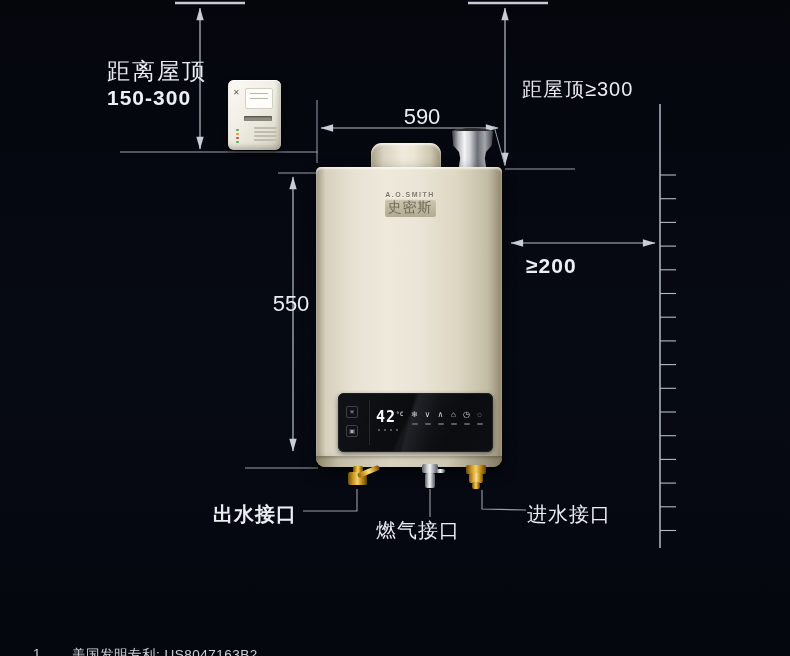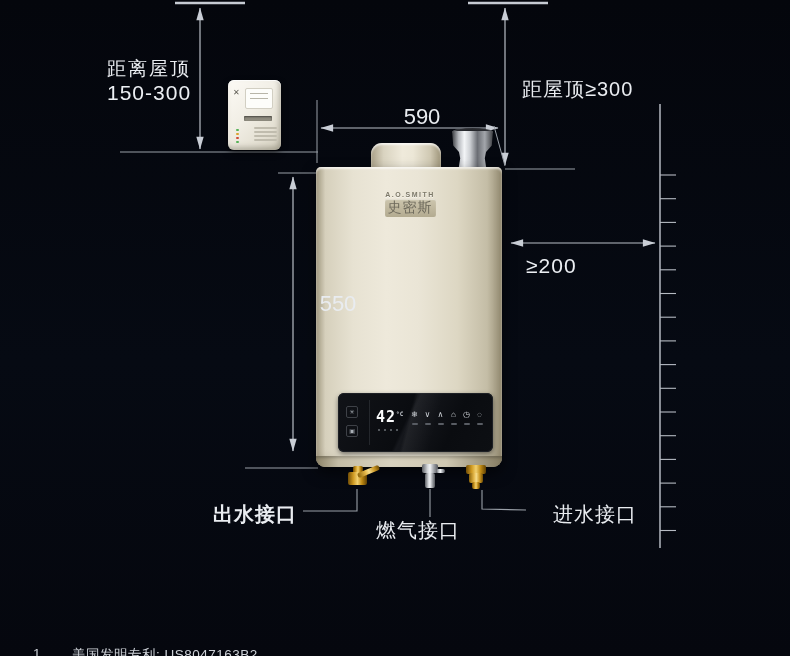--- a/index.html
+++ b/index.html
@@ -7,31 +7,31 @@
     position:relative;width:790px;height:656px;overflow:hidden;
     background:linear-gradient(180deg,#04060c 0%,#060a13 55%,#05070e 100%);
     font-family:"Liberation Sans","DejaVu Sans",sans-serif;
     color:#e8ebef;
   }
   .abs{position:absolute;}
   svg.overlay{position:absolute;left:0;top:0;width:790px;height:656px;pointer-events:none;}
 
   
   .ann{position:absolute;color:#e9ecf0;font-weight:400;line-height:1.22;}
-  .cjk{font-size:19px;letter-spacing:2px;}
-  .num{font-size:21px;letter-spacing:1px;color:#eceff3;}
+  .cjk{font-size:23px;letter-spacing:2px;}
+  .num{font-size:21px;letter-spacing:1px;color:#eceff3;font-weight:bold;}
   .dim-350{left:394px;top:104px;width:56px;text-align:center;font-size:22px;}
-  .dim-550{left:268px;top:291px;width:46px;text-align:center;font-size:22px;margin-left:47px;}
+  .dim-550{left:268px;top:291px;width:46px;text-align:center;font-size:22px;}
   .roof-left{left:107px;top:57px;}
   .roof-right{left:522px;top:77px;font-size:20px;letter-spacing:1px;}
   .wall-block{left:526px;top:253px;}
   .port-label{font-size:20px;letter-spacing:1px;}
   .lbl-outlet{left:213px;top:502px;font-weight:bold;}
   .lbl-gas{left:376px;top:518px;}
-  .lbl-inlet{left:527px;top:502px;margin-left:26px;}
+  .lbl-inlet{left:527px;top:502px;}
   .footnote{position:absolute;top:646px;font-size:13.5px;color:#cdd1d7;letter-spacing:.5px;}
   .footnote.idx{left:33px;}
   .footnote.txt{left:72px;}
 
   
   .alarm{left:228px;top:80px;width:53px;height:70px;border-radius:6px;
     background:linear-gradient(135deg,#fcfaf5 0%,#f1eee5 45%,#e4e0d3 75%,#cfcaba 100%);
     box-shadow:inset 0 1px 1px rgba(255,255,255,.9), inset -2px -3px 5px rgba(90,85,70,.35), 0 3px 6px rgba(0,0,0,.6);}
   .alarm .fan{left:5px;top:9px;font-size:8px;color:#5c5a52;line-height:8px;}
   .alarm .sticker{left:17px;top:8px;width:26px;height:19px;background:#fdfdfa;border:1px solid #d2cfc3;border-radius:2px;}

